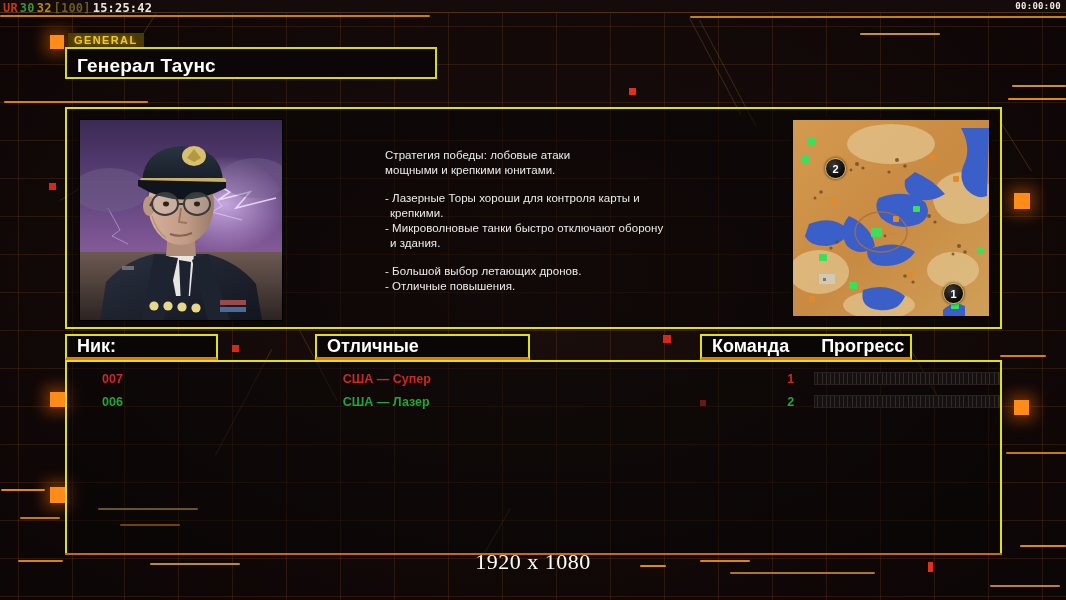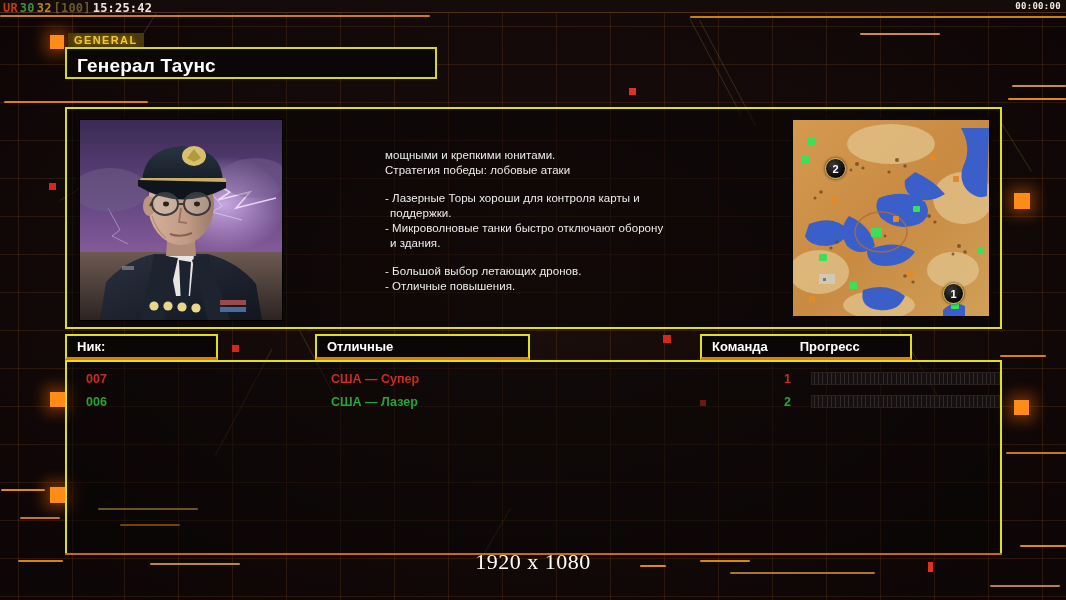--- a/index.html
+++ b/index.html
@@ -61,33 +61,33 @@
     border:2px solid #0b0707;box-sizing:border-box;background:#c98a44;overflow:hidden;}
   .minimap svg{display:block;}
   .mm-marker{position:absolute;width:19px;height:19px;border-radius:50%;
     background:radial-gradient(circle at 38% 32%, #3a3a3a 0%, #090909 70%);
     border:1.5px solid #d8b24a;color:#fff;font-size:11px;font-weight:bold;
     display:flex;align-items:center;justify-content:center;box-shadow:0 0 3px rgba(0,0,0,.8);}
 
   
   .hdr{position:absolute;height:26px;box-sizing:border-box;background:#0b0606;
     border:2px solid #e0e017;border-bottom:3px solid #e07a10;
-    display:flex;align-items:center;color:#fff;font-size:13px;font-weight:bold;}
+    display:flex;align-items:center;color:#fff;font-size:18px;font-weight:bold;}
   .hdr .cell{padding-left:10px;}
   .hdr .cell2{padding-left:32px;}
 
   
   .panel-list{position:absolute;left:65px;top:360px;width:937px;height:195px;
     border:2px solid #e0e017;border-top:2px solid #e0e017;box-sizing:border-box;
     background:rgba(8,5,5,.5);}
   .panel-list .bottomedge{position:absolute;left:-2px;right:-2px;bottom:-2px;height:2px;background:#c86a14;}
 
   .prow{position:absolute;left:0;width:100%;height:23px;display:flex;align-items:center;
     font-size:12.5px;font-weight:bold;}
-  .prow .nick{width:250px;padding-left:19px;box-sizing:border-box;}
+  .prow .nick{width:250px;padding-left:19px;box-sizing:border-box;margin-left:16px;}
   .prow .gen{width:372px;padding-left:15px;box-sizing:border-box;}
   .prow .team{width:105px;text-align:right;box-sizing:border-box;}
   .prow .prog{width:190px;margin-left:20px;height:13px;position:relative;
     background:#161010;border:1px solid #2a2020;box-sizing:border-box;overflow:hidden;}
   .prog .seg{position:absolute;top:0;bottom:0;width:1px;background:rgba(120,120,120,.28);}
 
   
   .reslabel{position:absolute;left:0;width:100%;top:549px;text-align:center;color:#fff;
     font-family:"Liberation Serif",serif;font-size:22px;letter-spacing:.5px;}
 </style>
@@ -278,25 +278,25 @@
         <ellipse cx="86" cy="84" rx="3" ry="2.4" fill="#2a2418"></ellipse>
         <ellipse cx="117" cy="84" rx="3" ry="2.4" fill="#2a2418"></ellipse>
 
         <path d="M101 88 L99 102 L107 103" stroke="#9a7460" stroke-width="1.8" fill="none"></path>
         <path d="M90 114 Q101 118 112 113" stroke="#8a6052" stroke-width="2" fill="none"></path>
         <path d="M72 96 Q76 110 86 118" stroke="#a8836e" stroke-width="1.2" fill="none" opacity=".7"></path>
       </svg>
     </div>
 
     <div class="desc">
+      <p>Стратегия победы: лобовые атаки</p>
       <p>мощными и крепкими юнитами.</p>
-      <p>Стратегия победы: лобовые атаки</p>
       <div class="gap"></div>
       <p>- Лазерные Торы хороши для контроля карты и</p>
-      <p class="ind">поддержки.</p>
+      <p class="ind">крепкими.</p>
       <p>- Микроволновые танки быстро отключают оборону</p>
       <p class="ind">и здания.</p>
       <div class="gap"></div>
       <p>- Большой выбор летающих дронов.</p>
       <p>- Отличные повышения.</p>
     </div>
 
     <div class="minimap">
       <svg width="196" height="196" viewBox="0 0 196 196">
         <defs>

